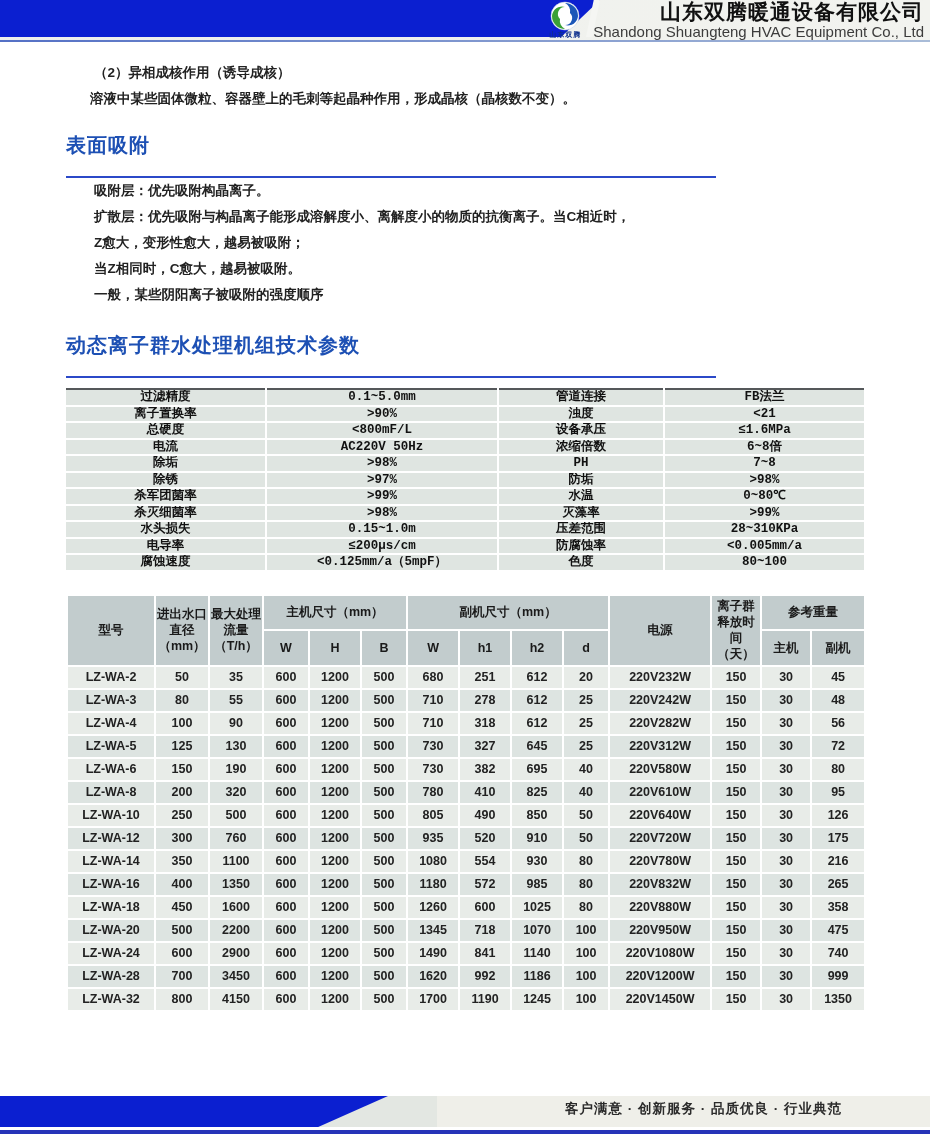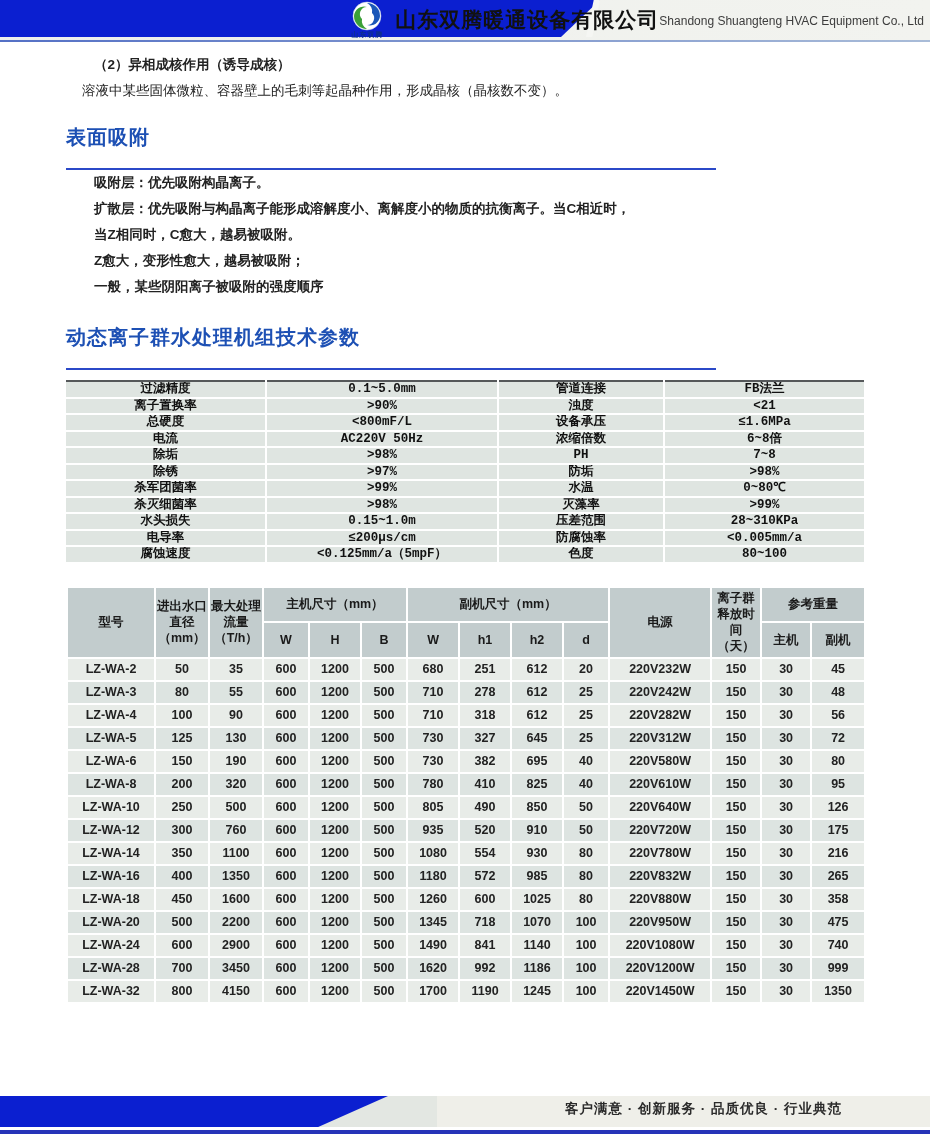--- a/index.html
+++ b/index.html
@@ -11,28 +11,28 @@
   .top-header{position:absolute;top:0;left:0;width:930px;height:42px;background:linear-gradient(to right,#eef0ec 0%,#f2f3ef 100%);}
   .blue-band{position:absolute;top:0;left:0;width:600px;height:37px;background:#0b1fd0;
     clip-path:polygon(0 0,100% 0,93.5% 100%,0 100%);}
   .band-slash{position:absolute;top:0;left:586px;width:14px;height:37px;background:#f5f6f3;
     clip-path:polygon(55% 0,100% 0,45% 100%,0 100%);}
   .header-line{position:absolute;top:40px;left:0;width:930px;height:2px;
     background:linear-gradient(to right,#5470c5,#a9bcd8);}
   .header-right{position:absolute;top:1px;right:6px;display:flex;align-items:center;gap:6px;}
   .logo-wrap{display:flex;flex-direction:column;align-items:center;width:44px;}
   .logo-caption{font-size:7px;font-weight:bold;color:#0d2f8c;letter-spacing:1px;margin-top:-1px;}
-  .company-names{display:flex;flex-direction:row;align-items:center;line-height:1.05;}
+  .company-names{display:flex;flex-direction:column;align-items:flex-end;line-height:1.05;}
   .company-cn{font-size:21px;font-weight:bold;color:#111;letter-spacing:1px;}
-  .company-en{font-size:12px;color:#3c3c3c;margin-top:1px;}
+  .company-en{font-size:15px;color:#3c3c3c;margin-top:1px;}
   
-  .content{position:absolute;top:28px;left:0;width:782px;}
+  .content{position:absolute;top:36px;left:0;width:782px;}
   .intro{margin:24px 66px 0 66px;}
   .intro-line1{margin-left:28px;font-size:13.5px;font-weight:bold;color:#222;line-height:26px;}
-  .intro-line2{margin-left:16px;font-size:13.5px;font-weight:normal;color:#222;line-height:26px;}
+  .intro-line2{margin-left:24px;font-size:13.5px;font-weight:bold;color:#222;line-height:26px;}
   .section{margin:0 66px;}
   .section-title{font-size:20px;font-weight:bold;color:#1d50b4;padding-bottom:17px;
     border-bottom:2px solid #2b49c8;letter-spacing:1px;}
   .sec-surface{margin-top:20px;}
   .sec-lines{margin:0 0 0 28px;}
   .sec-line{font-size:13.5px;font-weight:bold;color:#222;line-height:26px;}
   .sec-params{margin-top:24px;}
   .sec-size{margin-top:22px;}
   
   table{border-collapse:collapse;table-layout:fixed;}
@@ -89,22 +89,22 @@
   <div class="intro">
     <div class="intro-line1">（2）异相成核作用（诱导成核）</div>
     <div class="intro-line2">溶液中某些固体微粒、容器壁上的毛刺等起晶种作用，形成晶核（晶核数不变）。</div>
   </div>
 
   <div class="section sec-surface">
     <div class="section-title">表面吸附</div>
     <div class="sec-lines" id="surface-lines">
         <div class="sec-line">吸附层：优先吸附构晶离子。</div>
         <div class="sec-line">扩散层：优先吸附与构晶离子能形成溶解度小、离解度小的物质的抗衡离子。当C相近时，</div>
+        <div class="sec-line">Z愈大，变形性愈大，越易被吸附；</div>
         <div class="sec-line">当Z相同时，C愈大，越易被吸附。</div>
-        <div class="sec-line">Z愈大，变形性愈大，越易被吸附；</div>
         <div class="sec-line">一般，某些阴阳离子被吸附的强度顺序</div>
       </div>
   </div>
 
   <div class="section sec-params">
     <div class="section-title">动态离子群水处理机组技术参数</div>
     <table class="params-table">
       <colgroup>
           <col style="width:200px">
           <col style="width:232px">

